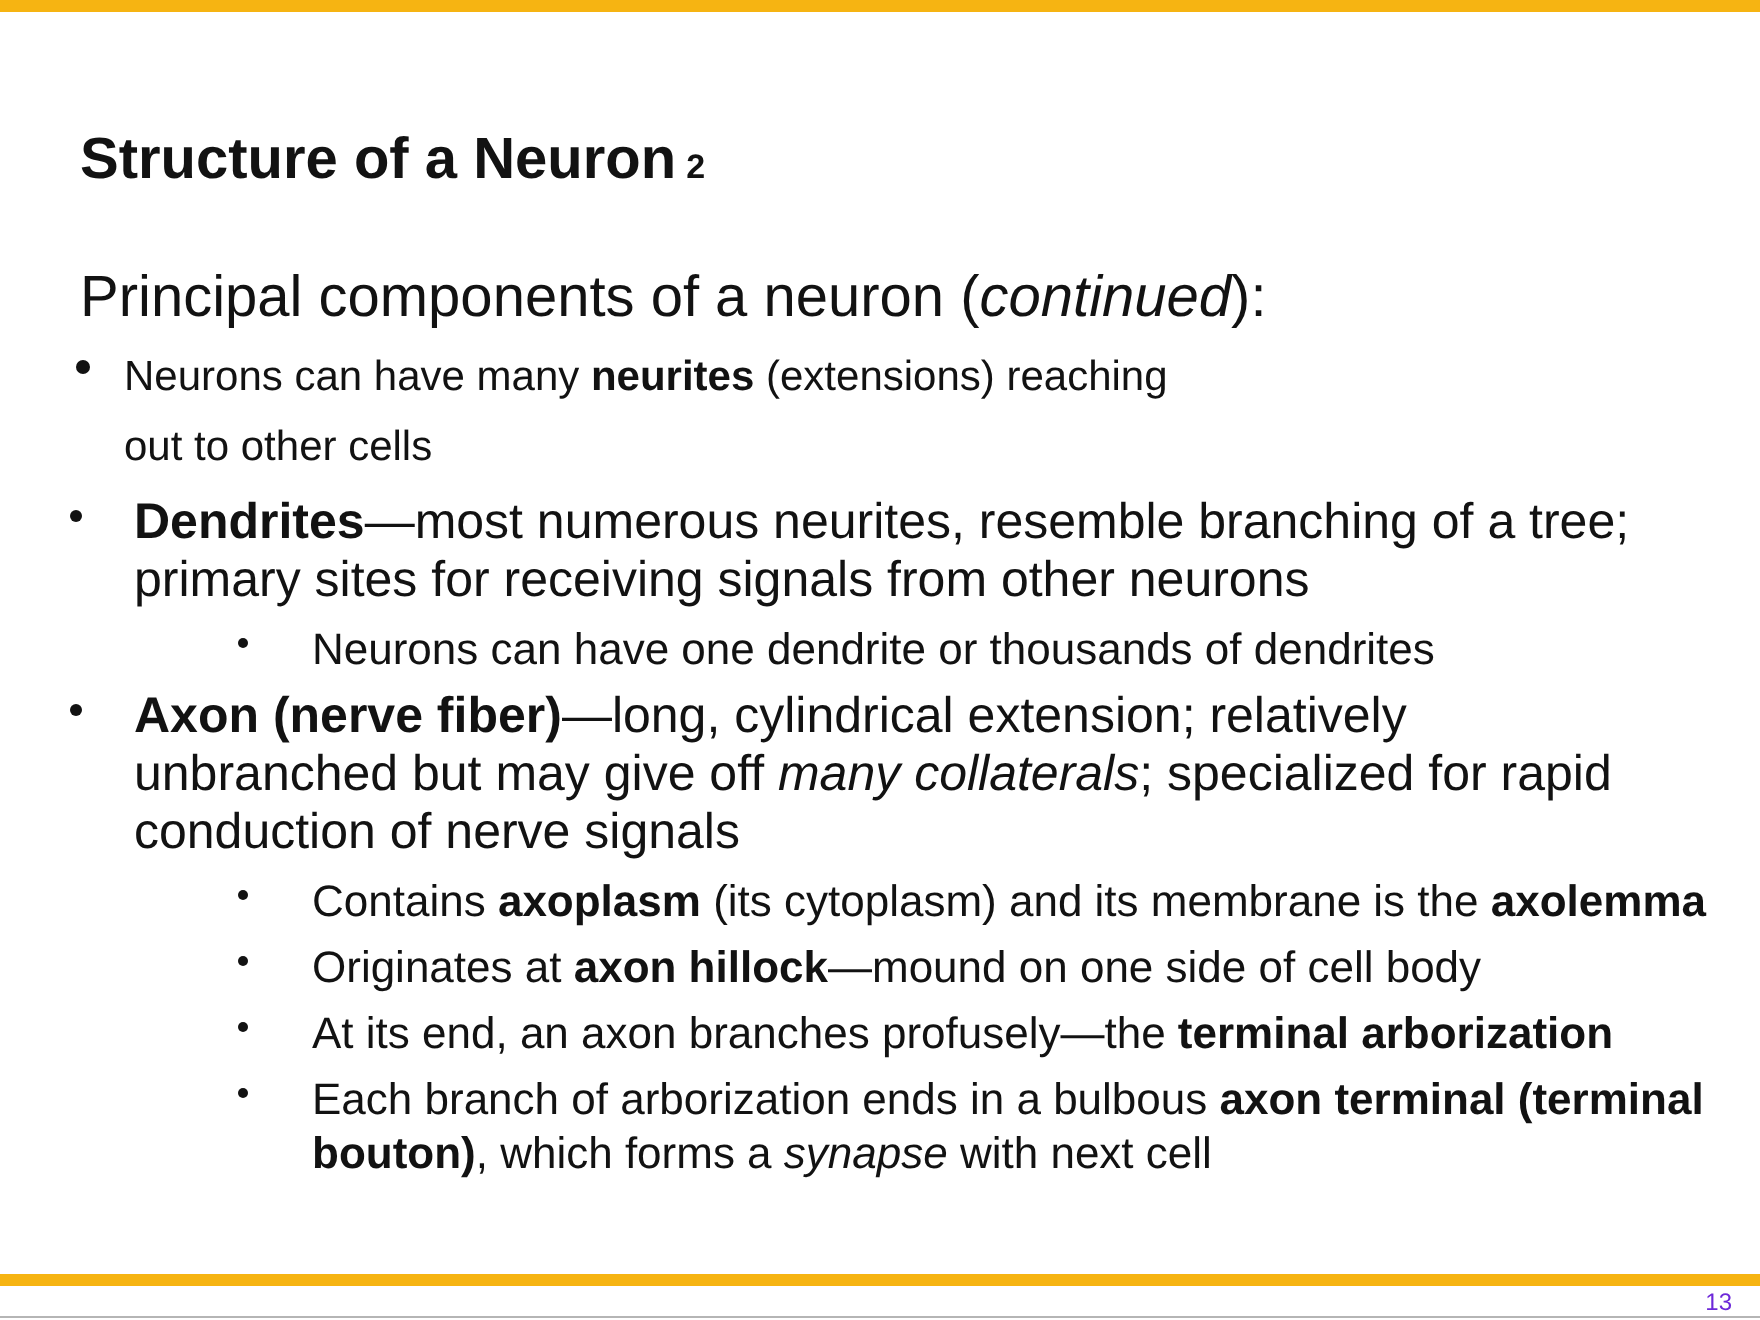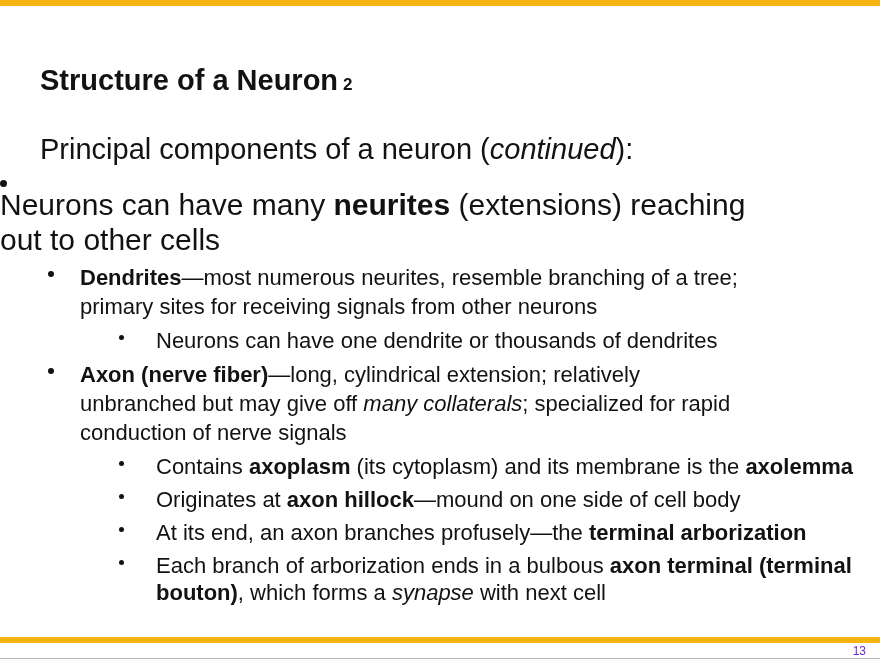--- a/index.html
+++ b/index.html
@@ -27,25 +27,25 @@
   .bullets {
     position:absolute; left:0; top:171px; width:872px;
     margin:0; padding:0; list-style:none;
   }
   .bullets li { display:flex; align-items:flex-start; }
   .bullets li + li { margin-top:6px; }
   .marker { flex:0 0 auto; }
   .dot { display:block; border-radius:50%; background:#121212; }
   .btext { white-space:pre-wrap; }
 
-  li.level-1 { font-size:30px; line-height:35px;flex-direction:column; }
+  li.level-1 { padding-left:38px; font-size:21px; line-height:35px; }
   li.level-1 .marker { width:24px; }
   li.level-1 .dot { width:7px; height:7px; margin-top:9px; }
 
-  li.level-2 { padding-left:48px; font-size:22px; line-height:29px; }
+  li.level-2 { padding-left:35px; font-size:25px; line-height:29px; }
   li.level-2 .marker { width:32px; }
   li.level-2 .dot { width:6px; height:6px; margin-top:8px; }
 
   li.level-3 { padding-left:103px; font-size:22px; line-height:27px;margin-left:16px; }
   li.level-3 .marker { width:37px; }
   li.level-3 .dot { width:5px; height:5px; margin-top:8px; }
 
   .b { font-weight:bold; }
   .i { font-style:italic;text-align:center; }
 </style>

